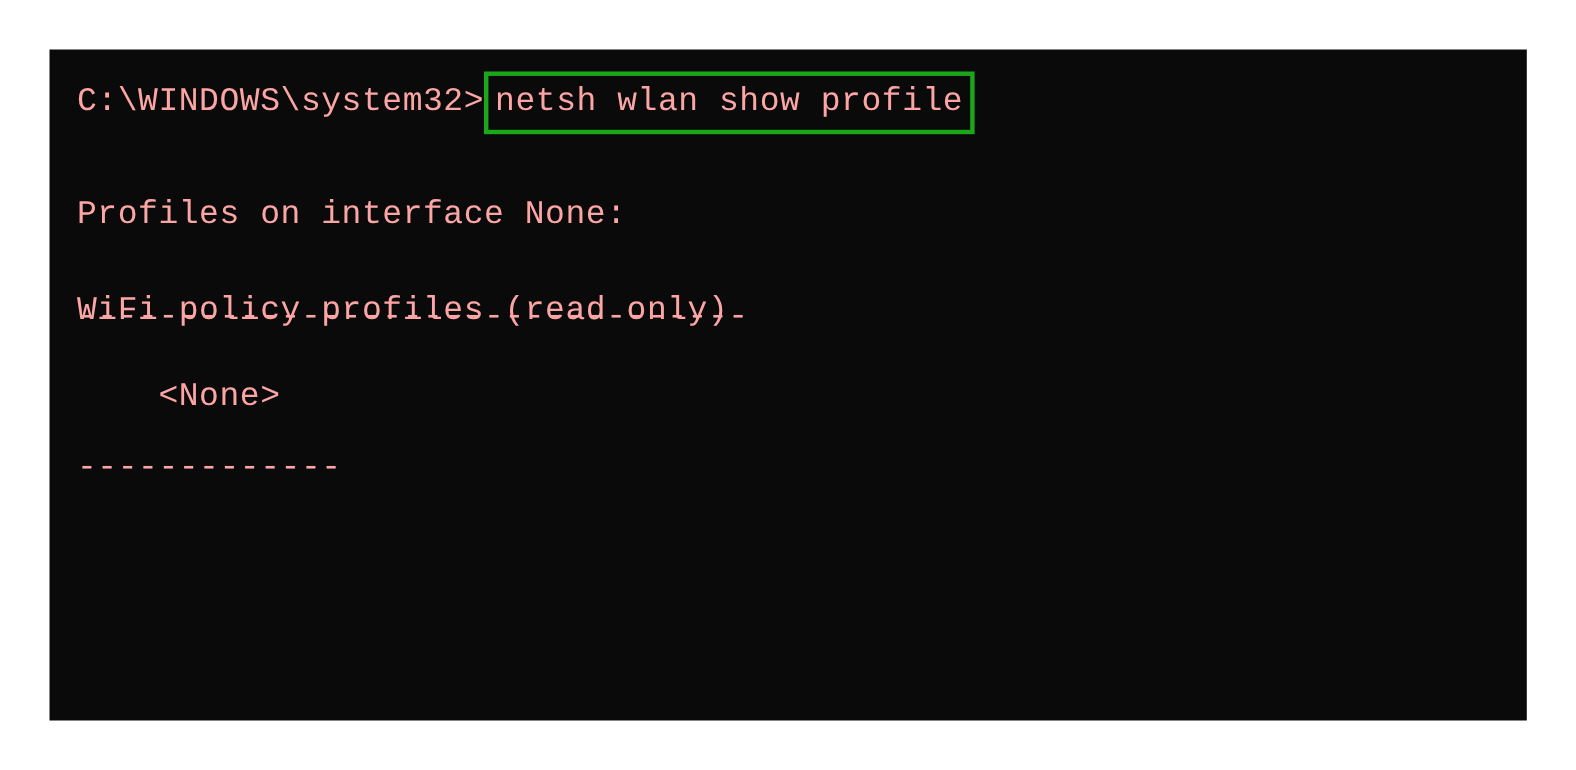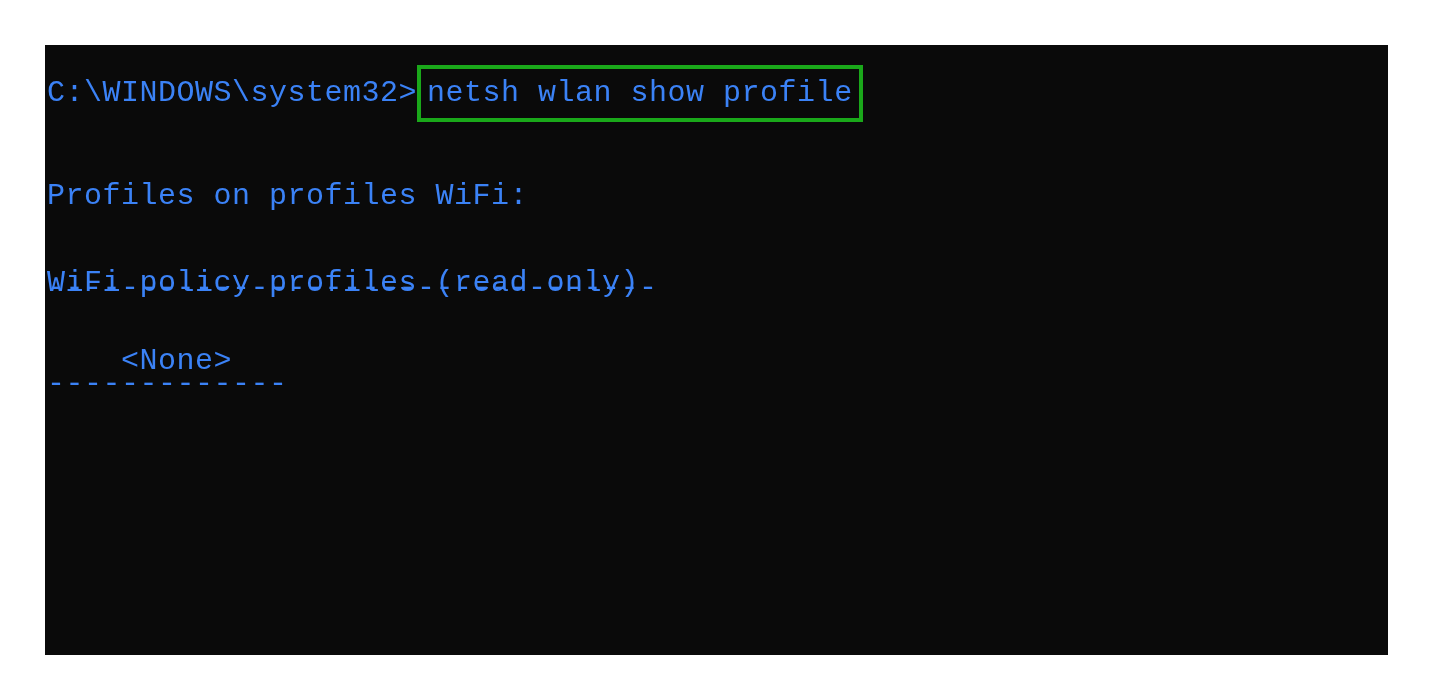--- a/index.html
+++ b/index.html
@@ -11,53 +11,53 @@
       background: #ffffff;
       width: 1433px;
       height: 700px;
       padding: 45px;
       font-family: Consolas, 'Courier New', monospace;
     }
     .terminal {
       background: #0a0a0a;
       width: 100%;
       height: 610px;
-      padding: 20px 2px;
-      color: #3b82f6;
+      padding: 20px 25px;
+      color: #fca5a5;
       font-size: 30px;
       line-height: 1.5;
       letter-spacing: 0.5px;
       overflow: hidden;
     }
     .line {
       white-space: pre;
       margin-bottom: 42px;
     }
     .line.tight {
       margin-bottom: 0px;
     }
     .line.dashes {
       margin-bottom: 28px;
       margin-top: -40px;
     }
     .line.none-line {
-      margin-bottom: 18px;
+      margin-bottom: 60px;
     }
     .highlight {
       border: 4px solid #1aa81a;
       padding: 2px 6px;
       display: inline-block;
     }
     .prompt-line {
       margin-bottom: 52px;
     }
   </style>
 </head>
 <body>
 
 <div class="terminal">
   <div class="line prompt-line"><span>C:\WINDOWS\system32&gt;</span><span class="highlight">netsh wlan show profile</span></div>
-  <div class="line">Profiles on profiles WiFi:</div>
+  <div class="line">Profiles on interface None:</div>
   <div class="line tight">WiFi policy profiles (read only)</div>
   <div class="line dashes">---------------------------------</div>
   <div class="line none-line">    &lt;None&gt;</div>
   <div class="line dashes">-------------</div>
 </div>
 
 </body></html>

